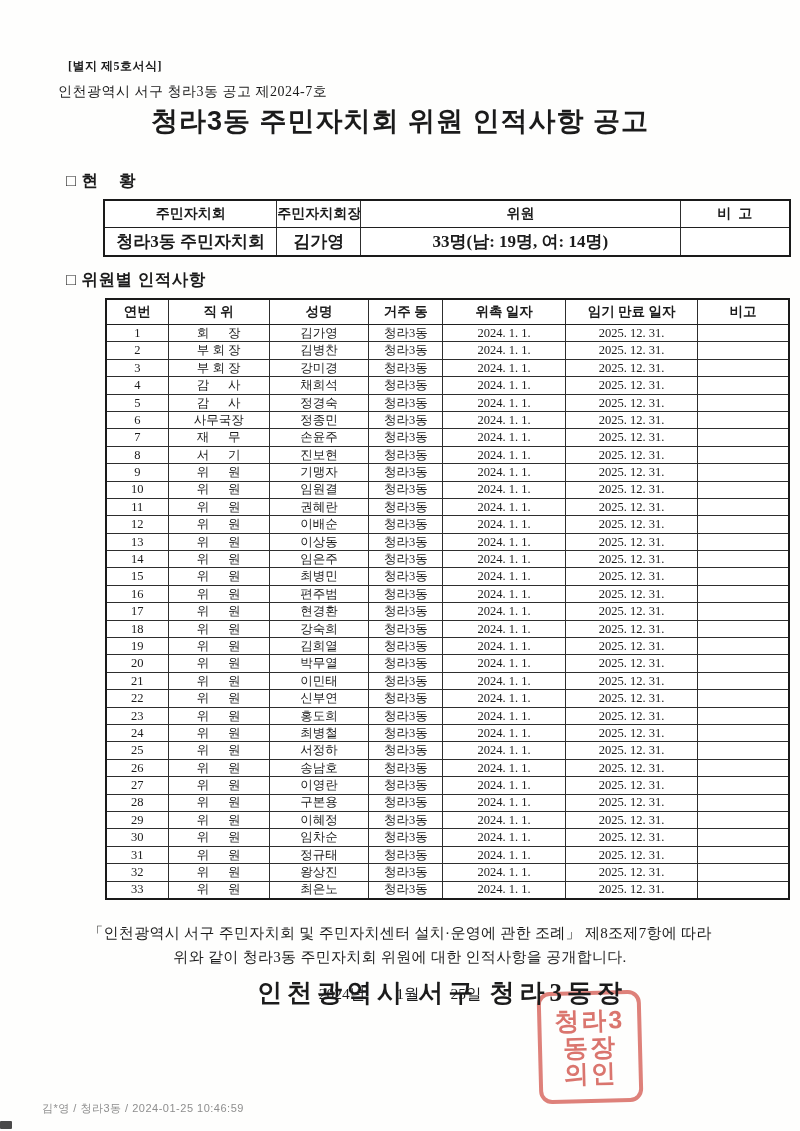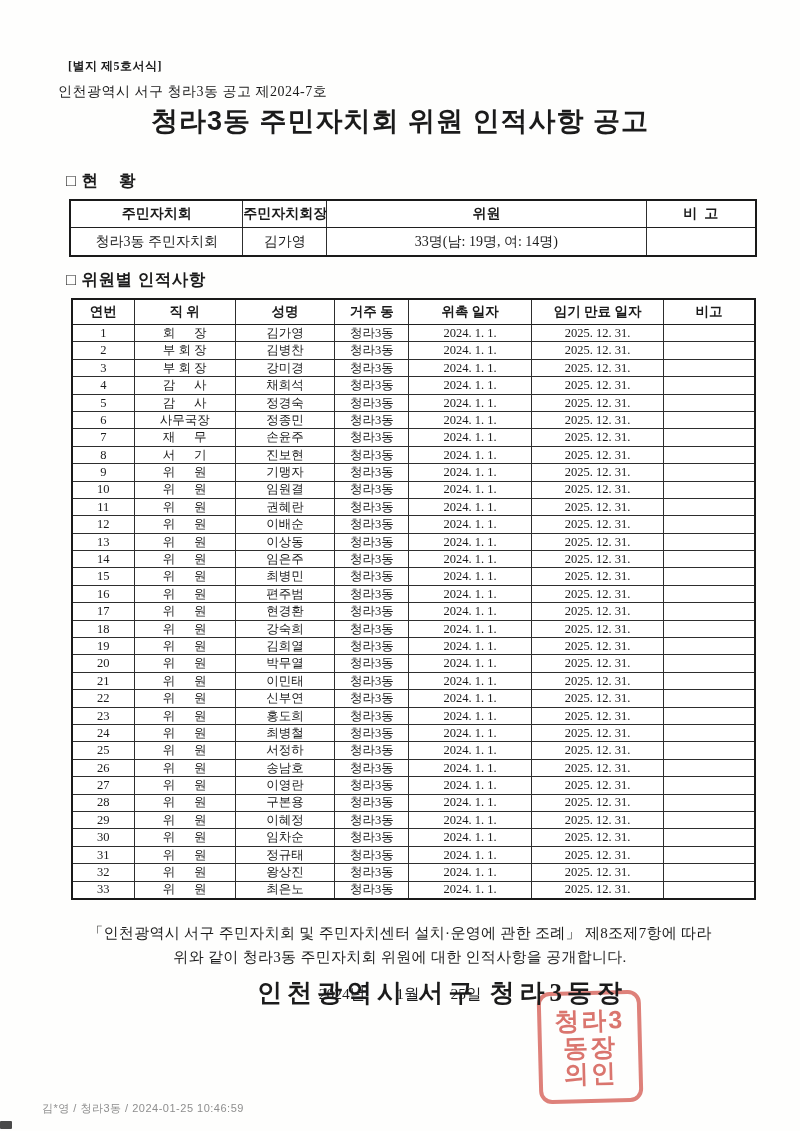--- a/index.html
+++ b/index.html
@@ -27,32 +27,32 @@
     font-size:27px; font-weight:800; letter-spacing:1px;
   }
   .section-heading {
     position:absolute; left:66px;
     font-family:"Liberation Sans","DejaVu Sans",sans-serif;
     font-size:16.5px; font-weight:700; white-space:pre; letter-spacing:0.5px;
   }
   .heading-status { top:170px; }
   .heading-members { top:269px; }
 
-  table { border-collapse:collapse; table-layout:fixed; background:#fff; }
+  table { border-collapse:collapse; table-layout:fixed; background:#fff;margin-left:34px; }
   th, td {
     border:1px solid #2e2e2e;
     text-align:center; vertical-align:middle;
     padding:0; overflow:hidden; white-space:pre;
   }
   .status-table {
     position:absolute; left:69px; top:199px; width:688px;
     border:2px solid #1a1a1a;
   }
   .status-table th { height:26px; font-size:14px; font-weight:bold; }
-  .status-table td { height:27px; font-size:14px; }
+  .status-table td { height:27px; font-size:17px;font-weight:bold; }
   .status-table thead th { border-bottom:1.5px solid #1f1f1f; }
 
   .members-table {
     position:absolute; left:71px; top:298px; width:685px;
     border:2px solid #1a1a1a;
   }
   .members-table th { height:24px; font-size:13.5px; font-weight:bold;font-family:Liberation Serif, serif; }
   .members-table td { height:16.4px; font-size:12.5px; line-height:1; }
   .members-table thead th { border-bottom:1.5px solid #1f1f1f; }
 

